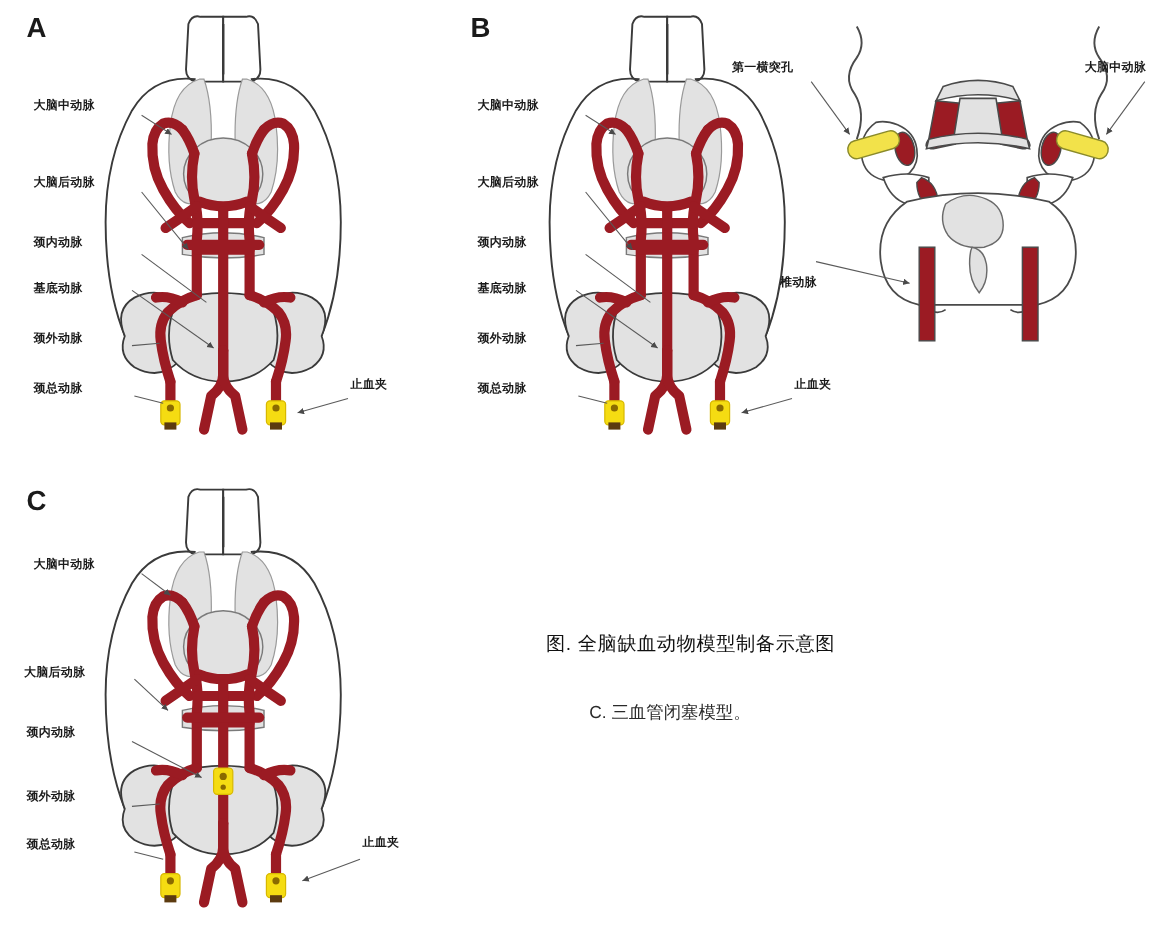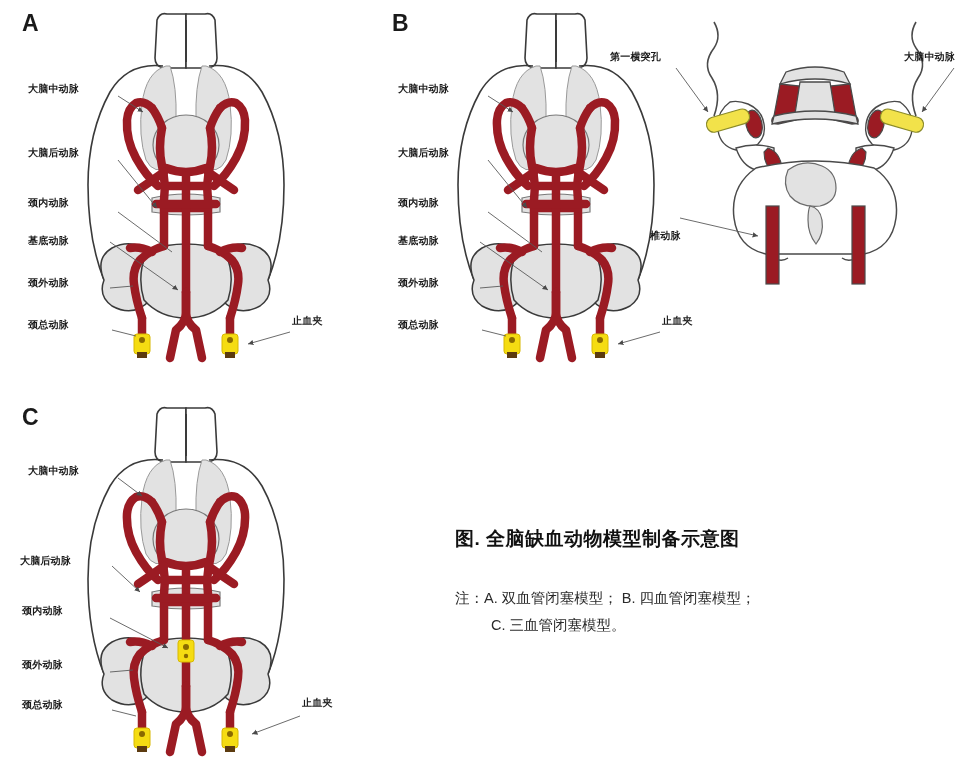--- a/index.html
+++ b/index.html
@@ -40,22 +40,22 @@
     line-height: 1;
     letter-spacing: 0.2px;
   }
   .caption-block {
     position: absolute;
     left: 455px;
     top: 528px;
     width: 470px;
   }
   .caption-title {
-    font-size: 19px;
-    font-weight: bold;
+    font-size: 16px;
+    font-weight: normal;
     color: #111111;
     letter-spacing: 0.5px;
     margin: 0 0 34px 0;
     line-height: 1.2;
     white-space: nowrap;
   }
   .caption-note {
     font-size: 14.5px;
     color: #2a2a2a;
     line-height: 1.9;
@@ -390,17 +390,16 @@
     <div class="lbl" style="left:28px; top:68px;">大脑中动脉</div>
     <div class="lbl" style="left:20px; top:158px;">大脑后动脉</div>
     <div class="lbl" style="left:22px; top:208px;">颈内动脉</div>
     <div class="lbl" style="left:22px; top:262px;">颈外动脉</div>
     <div class="lbl" style="left:22px; top:302px;">颈总动脉</div>
     <div class="lbl" style="left:302px; top:300px;">止血夹</div>
   </div>
 
   <div class="caption-block">
     <div class="caption-title">图. 全脑缺血动物模型制备示意图</div>
-    <div class="caption-note">注：A. 双血管闭塞模型； B. 四血管闭塞模型；</div>
     <div class="caption-note-2">C. 三血管闭塞模型。</div>
   </div>
 
 </div>
 
 </body></html>

